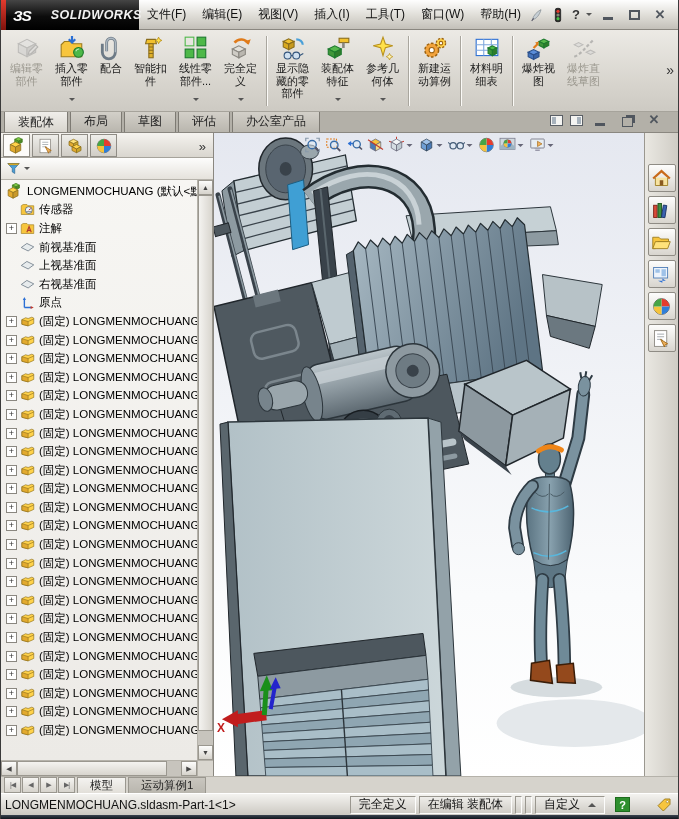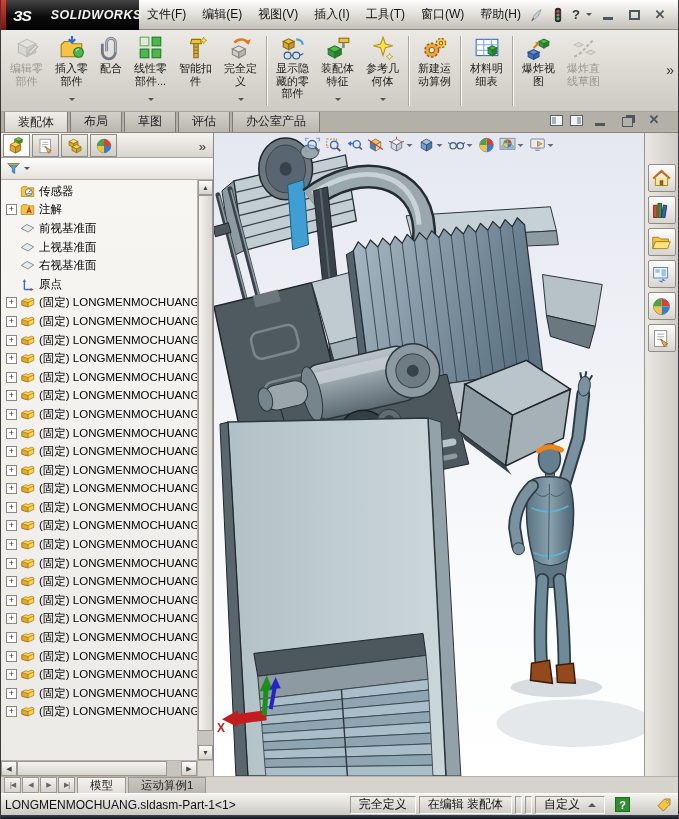--- a/index.html
+++ b/index.html
@@ -187,39 +187,39 @@
             <svg viewBox="0 0 24 24">
               <path d="M8 15V7a4 4 0 0 1 8 0v9a6 6 0 0 1-6 6 6 6 0 0 1-6-6V8" fill="none" stroke="#6d7a86" stroke-width="2.6"></path>
               <path d="M8 15V7a4 4 0 0 1 8 0v9" fill="none" stroke="#aeb9c2" stroke-width="1.2"></path>
             </svg>
           </span>
           <span class="cmd-label">配合</span>
         </div>
         <div class="cmd-btn">
           <span style="display: flex;">
             <svg viewBox="0 0 24 24">
+              <path d="M8 4h8l1 4H7z" fill="#f2c12e" stroke="#8a6d1d"></path>
+              <rect x="10" y="8" width="4" height="13" fill="#e0b02a" stroke="#8a6d1d"></rect>
+              <path d="M10 11h4M10 14h4M10 17h4" stroke="#8a6d1d"></path>
+              <path d="M19 2l1 2 2 1-2 1-1 2-1-2-2-1 2-1z" fill="#ffe14a" stroke="#b8901c" stroke-width="0.8"></path>
+            </svg>
+          </span>
+          <span class="cmd-label">智能扣件</span>
+        </div>
+        <div class="cmd-btn">
+          <span style="display: flex;">
+            <svg viewBox="0 0 24 24">
               <rect x="2" y="13" width="8" height="8" fill="#4db848" stroke="#1d7a2e"></rect>
               <rect x="13" y="13" width="8" height="8" fill="#4db848" stroke="#1d7a2e"></rect>
               <rect x="2" y="2" width="8" height="8" fill="none" stroke="#4db848"></rect>
               <rect x="13" y="2" width="8" height="8" fill="#4db848" stroke="#1d7a2e"></rect>
             </svg>
           </span>
           <span class="cmd-label">线性零部件...</span>
           <span class="dd-arr"></span>
-        </div>
-        <div class="cmd-btn">
-          <span style="display: flex;">
-            <svg viewBox="0 0 24 24">
-              <path d="M8 4h8l1 4H7z" fill="#f2c12e" stroke="#8a6d1d"></path>
-              <rect x="10" y="8" width="4" height="13" fill="#e0b02a" stroke="#8a6d1d"></rect>
-              <path d="M10 11h4M10 14h4M10 17h4" stroke="#8a6d1d"></path>
-              <path d="M19 2l1 2 2 1-2 1-1 2-1-2-2-1 2-1z" fill="#ffe14a" stroke="#b8901c" stroke-width="0.8"></path>
-            </svg>
-          </span>
-          <span class="cmd-label">智能扣件</span>
         </div>
         <div class="cmd-btn">
           <span style="display: flex;">
             <svg viewBox="0 0 24 24">
               <path d="M4 13l6-3 6 3-6 3z" fill="#e2e0da" stroke="#8a8780"></path>
               <path d="M4 13v5l6 3v-5z" fill="#cfccc5" stroke="#8a8780"></path>
               <path d="M16 13v5l-6 3v-5z" fill="#bab7b0" stroke="#8a8780"></path>
               <path d="M6 7a8 8 0 0 1 13 1" fill="none" stroke="#e07b1a" stroke-width="2.4"></path>
               <path d="M21 4l-2 5-4-3z" fill="#e07b1a"></path>
             </svg>
@@ -400,20 +400,33 @@
       <div class="filter-row">
         <span id="funnelIcon" style="display:flex">
             <svg viewBox="0 0 24 24">
               <path d="M3 4h18l-7 8v8l-4-2.5V12z" fill="#4aa0d8" stroke="#2b5f8a"></path>
               <path d="M3 4h18l-2 2.3H5z" fill="#f2c12e" stroke="#8a6d1d" stroke-width="0.8"></path>
             </svg>
           </span>
         <span class="dd-arr"></span>
       </div>
       <div class="tree" id="tree">
+        <div class="tree-row root">
+            <span class="t-icon">
+              <svg viewBox="0 0 24 24">
+                <path d="M9 3l5-2.5L19 3l-5 2.5z" fill="#7dc843" stroke="#3f7a1d"></path>
+                <path d="M9 3v4l5 2.5v-4z" fill="#5ea32f" stroke="#3f7a1d"></path>
+                <path d="M19 3v4l-5 2.5v-4z" fill="#4c8a26" stroke="#3f7a1d"></path>
+                <path d="M3 10l7-3.5L17 10l-7 3.5z" fill="#ffd24a" stroke="#8a6d1d"></path>
+                <path d="M3 10v8l7 3.5v-8z" fill="#e3aa2e" stroke="#8a6d1d"></path>
+                <path d="M17 10v8l-7 3.5v-8z" fill="#c9992a" stroke="#8a6d1d"></path>
+              </svg>
+            </span>
+            <span class="t-label">LONGMENMOCHUANG (默认&lt;默</span>
+          </div>
           <div class="tree-row">
             <span class="t-sp"></span>
             <span class="t-icon">
               <svg viewBox="0 0 24 24">
                 <path d="M2 20V6l3-2h6l2 2h9v14z" fill="#f7c53d" stroke="#9c7b1e"></path>
                 <circle cx="14" cy="13" r="5.5" fill="#eef4fb" stroke="#334455"></circle>
                 <path d="M14 13l3.4-2.6" stroke="#c0392b" stroke-width="1.6"></path>
                 <path d="M10 15.5h8" stroke="#334455"></path>
               </svg>
             </span>

